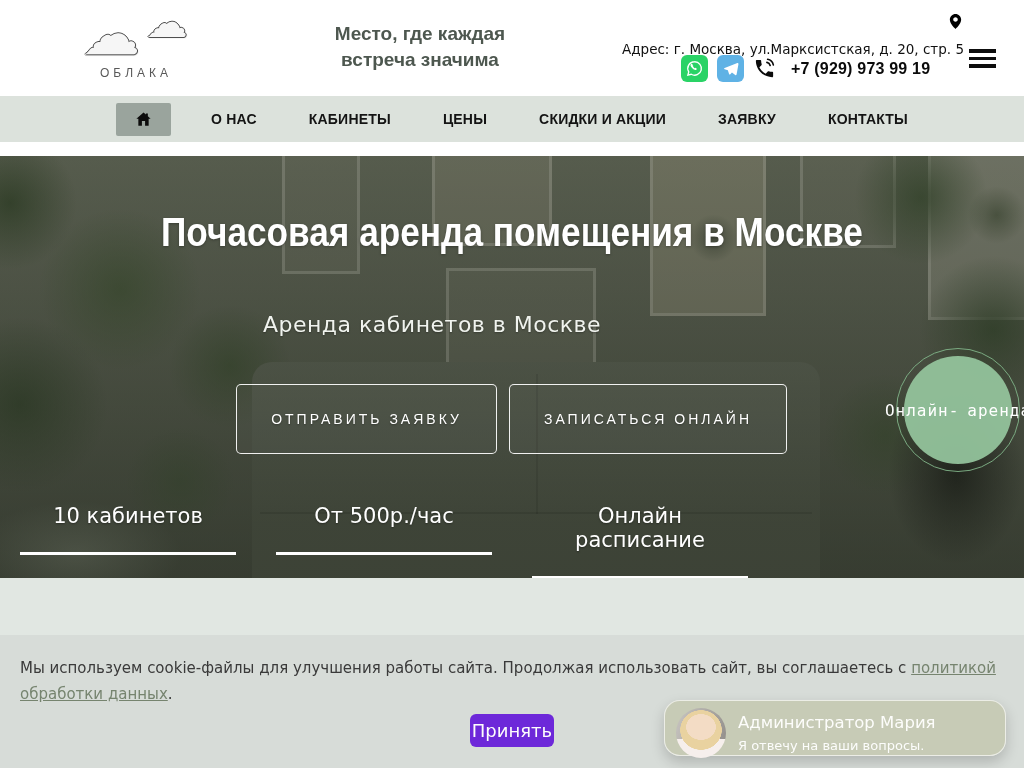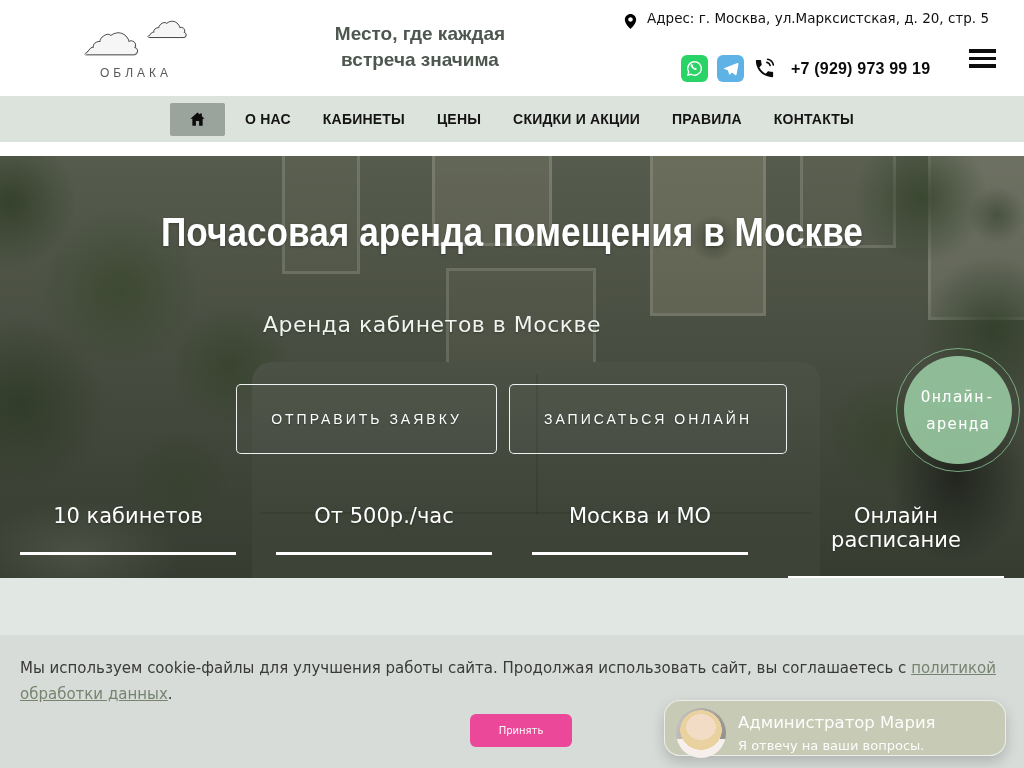--- a/index.html
+++ b/index.html
@@ -12,35 +12,35 @@
   .header { position:absolute; left:0; top:0; width:1024px; height:96px; background:#fff; }
   .logo { position:absolute; left:84px; top:6px; width:104px; height:84px; text-align:center; }
   .clouds { position:relative; height:60px; }
   .cloud-glyph { position:absolute; color:#f6f6f6;
       text-shadow:1px 0 0 #4e4e4e,-1px 0 0 #4e4e4e,0 1px 0 #4e4e4e,0 -1px 0 #4e4e4e,1px 1px 1px rgba(0,0,0,.35); }
   .cloud-back { font-size:42px; right:0; top:-8px; }
   .cloud-front { font-size:58px; left:-2px; top:-6px; }
   .logo-text { font-size:12px; letter-spacing:4px; color:#585858; font-family:"Liberation Sans",sans-serif; }
   .tagline { position:absolute; left:300px; top:21px; width:240px; text-align:center;
       font-family:"Liberation Sans",sans-serif; font-weight:bold; font-size:19px; line-height:26px; color:#4d574f; }
-  .address-row { position:absolute; left:622px; top:10px; display:flex; align-items:flex-start; gap:8px;
-      font-size:13.5px; color:#111; }
+  .address-row { position:absolute; left:622px; top:10px; display:flex; align-items:flex-end; gap:8px;
+      font-size:13.5px; color:#111;flex-direction:column; }
   .contact-row { position:absolute; left:681px; top:55px; display:flex; align-items:center; gap:9px; }
   .msg-btn { width:27px; height:27px; border-radius:6px; display:flex; align-items:center; justify-content:center; }
   .msg-wa { background:#2ad366; }
   .msg-tg { background:#5fb2e5; }
   .phone-num { font-size:16px; font-weight:bold; color:#0b0b0b; margin-left:6px; letter-spacing:.2px;
       font-family:"Liberation Sans",sans-serif; }
   .burger { position:absolute; left:969px; top:49px; width:27px; height:19px; }
   .burger span { position:absolute; left:0; width:27px; height:3.5px; background:#0d0d0d; }
   .burger span:nth-child(1){top:0;} .burger span:nth-child(2){top:7.5px;} .burger span:nth-child(3){top:15px;}
 
   
   .nav { position:absolute; left:0; top:96px; width:1024px; height:46px; background:#dce2dc;
-      display:flex; align-items:center; justify-content:center; gap:32px; }
+      display:flex; align-items:center; justify-content:center; gap:52px; }
   .nav-home { width:55px; height:33px; background:#9aa49d; border-radius:2px;
       display:flex; align-items:center; justify-content:center; margin-right:-12px; }
   .nav-link { font-family:"Liberation Sans",sans-serif; font-weight:bold; font-size:14px; color:#141414;
       letter-spacing:.2px; text-decoration:none; white-space:nowrap; }
 
   
   .hero { position:absolute; left:0; top:142px; width:1024px; height:436px; overflow:hidden;
       background:linear-gradient(180deg,#767c69 0%,#6c7261 30%,#5e6454 62%,#4b5143 100%);margin-top:14px; }
   .photo-frame { position:absolute; border:3px solid rgba(235,235,222,.38); background:rgba(160,160,138,.20); }
   .f1 { left:282px; top:-8px; width:78px; height:126px; }
@@ -76,36 +76,36 @@
       transform:scaleX(.88); text-shadow:0 1px 3px rgba(0,0,0,.3); }
   .hero-subtitle { position:absolute; left:0; top:156px; width:864px; text-align:center; color:#f0f3ee;
       font-size:22px; letter-spacing:.5px; text-shadow:0 1px 2px rgba(0,0,0,.3); }
   .hero-btn { position:absolute; top:228px; height:70px; background:rgba(255,255,255,.03);
       border:1px solid rgba(255,255,255,.92); border-radius:5px; color:#fff;
       font-family:"Liberation Sans",sans-serif; font-size:14px; letter-spacing:3px;
       display:flex; align-items:center; justify-content:center; text-shadow:0 1px 2px rgba(0,0,0,.3); }
   .btn-send { left:236px; width:261px; }
   .btn-book { left:509px; width:278px; }
   .badge { position:absolute; left:904px; top:200px; width:108px; height:108px; border-radius:50%;
-      background:rgba(148,195,156,.94); display:flex; flex-direction:column; align-items:center;
+      background:rgba(148,195,156,.94); display:flex; align-items:center;
       justify-content:center; gap:8px; }
   .badge::before { content:""; position:absolute; inset:-8px; border:1px solid rgba(125,175,133,.95); border-radius:50%; }
   .badge span { font-family:"DejaVu Sans Mono",monospace; font-size:16px; color:#fff; letter-spacing:1px; }
   .stats { position:absolute; left:0; top:348px; width:1024px; display:flex; }
   .stat { width:216px; margin-left:20px; margin-right:20px; text-align:center; }
   .stat-label { display:block; font-size:21px; color:#fff; text-shadow:0 1px 2px rgba(0,0,0,.35); }
   .stat-line { margin-top:24px; height:3px; background:#fff; }
 
   
   .content-section { position:absolute; left:0; top:578px; width:1024px; height:57px; background:#e1e7e2; }
   .cookie-banner { position:absolute; left:0; top:635px; width:1024px; height:133px; background:#d7dcd8; }
   .cookie-text { position:absolute; left:20px; top:20px; width:984px; font-size:15px; line-height:26px; color:#3a3a3a; }
   .cookie-link { color:#76846f; text-decoration:underline; }
-  .accept-btn { position:absolute; left:470px; top:79px; width:102px; height:33px; background:#ec4899;
-      border:none; border-radius:6px; color:#fdfdfc; font-size:10px; font-family:"DejaVu Sans",sans-serif; }
+  .accept-btn { position:absolute; left:470px; top:79px; width:84px; height:33px; background:#6d28d9;
+      border:none; border-radius:6px; color:#fdfdfc; font-size:18px; font-family:"DejaVu Sans",sans-serif; }
 
   
   .chat-widget { position:absolute; left:664px; top:700px; width:342px; height:56px;
       background:rgba(198,201,180,.95); border:1px solid rgba(255,255,255,.65); border-radius:16px;
       box-shadow:0 6px 14px rgba(0,0,0,.18); }
   .chat-avatar { position:absolute; left:11px; top:7px; width:50px; height:50px; border-radius:50%; overflow:hidden;
       background:
         radial-gradient(ellipse 15px 13px at 50% 38%, #f3dcc5 98%, rgba(0,0,0,0) 100%),
         radial-gradient(ellipse 21px 20px at 50% 44%, #e9d2a0 98%, rgba(0,0,0,0) 100%),
         linear-gradient(rgba(0,0,0,0) 62%, #f6efec 63%),
@@ -166,21 +166,21 @@
   <div class="nav" data-interactable="false">
     <span class="nav-home" data-interactable="true">
       <svg width="19" height="19" viewBox="0 0 24 24" data-interactable="false">
         <path fill="#0c0c0c" d="M12 3 3 11h2.5v9H10v-6h4v6h4.5v-9H21L17.5 7.9V4.5h-2.4v1.3z"></path>
       </svg>
     </span>
     <a class="nav-link" data-interactable="true">О НАС</a>
     <a class="nav-link" data-interactable="true">КАБИНЕТЫ</a>
     <a class="nav-link" data-interactable="true">ЦЕНЫ</a>
     <a class="nav-link" data-interactable="true">СКИДКИ И АКЦИИ</a>
-    <a class="nav-link" data-interactable="true">ПРАВИЛА</a>
+    <a class="nav-link" data-interactable="true">ЗАЯВКУ</a>
     <a class="nav-link" data-interactable="true">КОНТАКТЫ</a>
   </div>
 
   <div class="hero" data-interactable="false">
     <div data-interactable="false">
       <div class="photo-frame f1" data-interactable="false"></div>
       <div class="photo-frame f2" data-interactable="false"></div>
       <div class="photo-frame f3" data-interactable="false"></div>
       <div class="photo-frame f4" data-interactable="false"></div>
       <div class="photo-frame f5" data-interactable="false"></div>
@@ -207,24 +207,20 @@
     <div class="stats" data-interactable="false">
       <div class="stat" data-interactable="false">
         <span class="stat-label" data-interactable="false">10 кабинетов</span>
         <div class="stat-line" data-interactable="false"></div>
       </div>
       <div class="stat" data-interactable="false">
         <span class="stat-label" data-interactable="false">От 500р./час</span>
         <div class="stat-line" data-interactable="false"></div>
       </div>
       <div class="stat" data-interactable="false">
-        <span class="stat-label" data-interactable="false">Москва и МО</span>
-        <div class="stat-line" data-interactable="false"></div>
-      </div>
-      <div class="stat" data-interactable="false">
         <span class="stat-label" data-interactable="false">Онлайн расписание</span>
         <div class="stat-line" data-interactable="false"></div>
       </div>
     </div>
   </div>
 
   <div class="content-section" data-interactable="false"></div>
 
   <div class="cookie-banner" data-interactable="false">
     <p class="cookie-text" data-interactable="false"><span data-interactable="false">Мы используем cookie-файлы для улучшения работы сайта. Продолжая использовать сайт, вы соглашаетесь с </span><a class="cookie-link" data-interactable="true">политикой обработки данных</a><span data-interactable="false">.</span></p>

